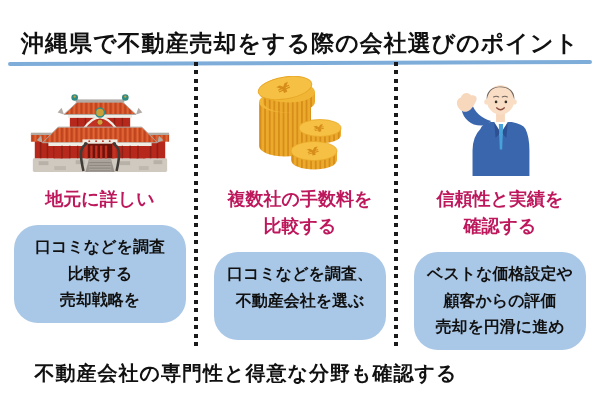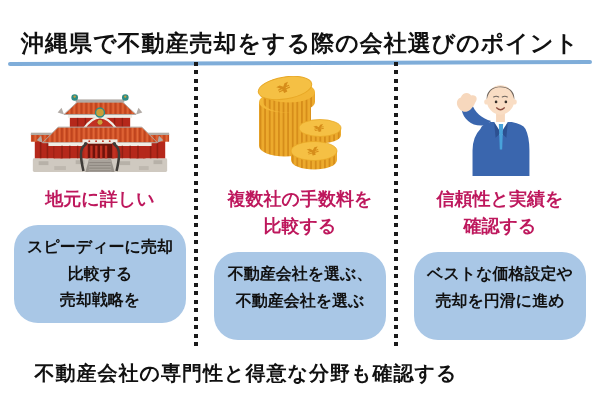--- a/index.html
+++ b/index.html
@@ -122,21 +122,21 @@
           <path d="M60,58 C53.5,62 55,72 58,85" stroke="#3f3c38" stroke-width="2.6" fill="none"></path>
           <circle cx="60.3" cy="57.2" r="1.8" fill="#3f3c38"></circle>
           <path d="M90,58 C96.5,62 95,72 92,85" stroke="#3f3c38" stroke-width="2.6" fill="none"></path>
           <circle cx="89.7" cy="57.2" r="1.8" fill="#3f3c38"></circle>
         </svg>
       </div>
       <div class="caption">
         <div>地元に詳しい</div>
       </div>
       <div class="bubble">
-        <div>スピーディーに売却</div>
+        <div>口コミなどを調査</div>
         <div>比較する</div>
         <div>売却戦略を</div>
       </div>
     </div>
 
     <div class="col">
       <div class="illus">
         <svg width="90" height="100" viewBox="0 0 90 100">
           <defs>
             <pattern id="ribs" width="4.6" height="10" patternUnits="userSpaceOnUse">
@@ -167,21 +167,21 @@
           <g transform="translate(58,75) rotate(-16) scale(1,0.6)">
             <text x="0" y="7" text-anchor="middle" font-size="17" font-weight="bold" fill="#d68d1a" font-family="'DejaVu Sans',sans-serif">¥</text>
           </g>
         </svg>
       </div>
       <div class="caption">
         <div>複数社の手数料を</div>
         <div>比較する</div>
       </div>
       <div class="bubble">
-        <div>不動産会社を選ぶ、</div>
+        <div>口コミなどを調査、</div>
         <div>不動産会社を選ぶ</div>
       </div>
     </div>
 
     <div class="col">
       <div class="illus">
         <svg width="100" height="104" viewBox="0 0 100 106">
 
           <path d="M30,58 Q32,53 40,51 L62,51 Q73,53 76,58 Q80,66 80,80 L80,106 L22,106 L22,80 Q22,66 30,58 Z" fill="#3a66ae"></path>
 
@@ -204,20 +204,21 @@
             <circle cx="56" cy="30.5" r="1.35" fill="#36302b"></circle>
           <path d="M46.5,36.5 Q50.5,40.5 54.5,36.5" stroke="#8a4c3e" stroke-width="1.3" fill="none" stroke-linecap="round"></path>
         </svg>
       </div>
       <div class="caption">
         <div>信頼性と実績を</div>
         <div>確認する</div>
       </div>
       <div class="bubble">
         <div>ベストな価格設定や</div>
+        <div>顧客からの評価</div>
         <div>売却を円滑に進め</div>
       </div>
     </div>
 
   </div>
 
   <div class="divider d1"></div>
   <div class="divider d2"></div>
 
   <div class="footer">不動産会社の専門性と得意な分野も確認する</div>

